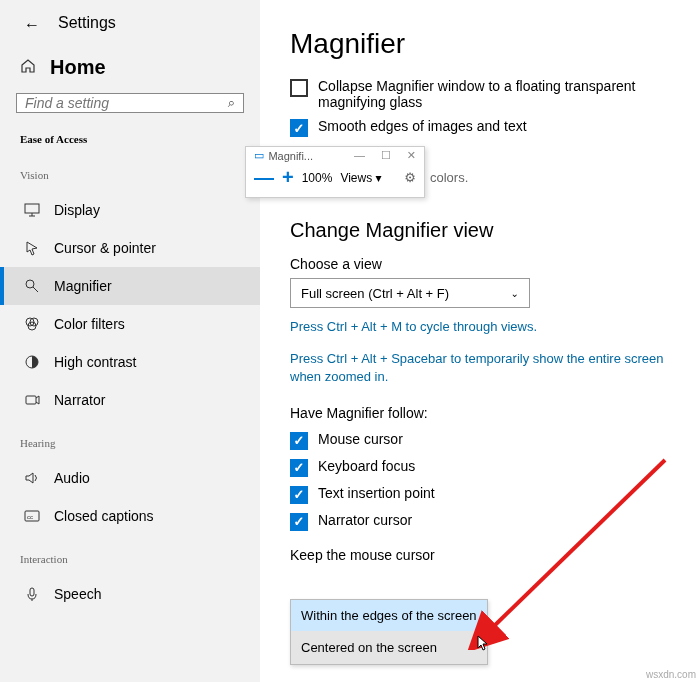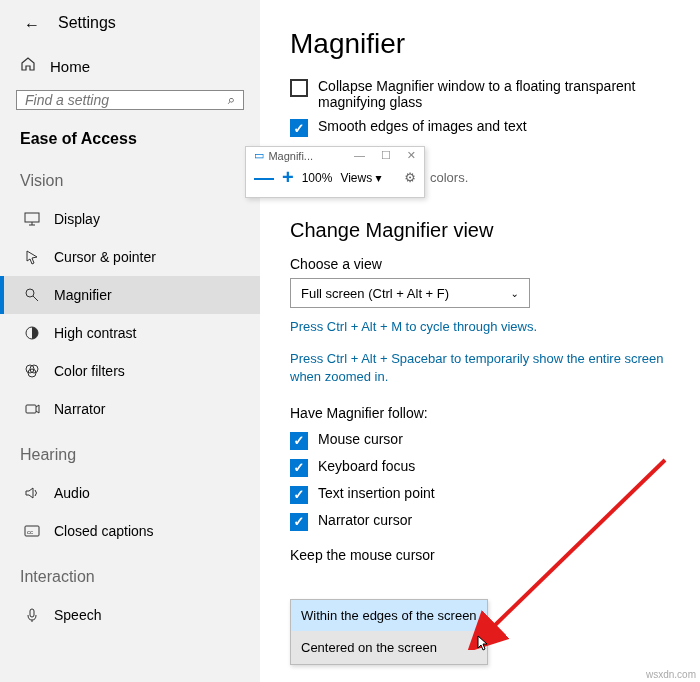--- a/index.html
+++ b/index.html
@@ -4,25 +4,25 @@
   <style>
     * { margin: 0; padding: 0; box-sizing: border-box; font-family: "Segoe UI", Arial, sans-serif; }
     body { width: 700px; height: 682px; background: #fff; display: flex; overflow: hidden; position: relative; }
     
     
     .sidebar { width: 260px; height: 100%; background: #f2f2f2; padding-top: 10px; overflow-y: auto; }
     .top-row { display: flex; align-items: center; gap: 18px; padding: 4px 20px 14px 24px; }
     .back-arrow { font-size: 16px; cursor: pointer; }
     .home-row { display: flex; align-items: center; gap: 14px; padding: 10px 20px 14px 20px; }
     .home-icon svg, .nav-icon svg { width: 16px; height: 16px; }
-    .home-label { font-size: 15px; }
+    .home-label { font-size: 20px; font-weight: bold; }
     .search-box { margin: 0 16px 14px 16px; border: 1px solid #888; background: #fff; height: 20px; display: flex; align-items: center; padding: 0 8px; }
     .search-input { flex: 1; border: none; outline: none; font-size: 14px; font-style: italic; color: #666; background: transparent; }
     .search-icon { font-size: 13px; color: #444; }
-    .section-title { font-size: 16px; font-weight: 600; padding: 6px 20px 6px 20px; }
+    .section-title { font-size: 11px; font-weight: 600; padding: 6px 20px 6px 20px; font-family: Liberation Serif, serif; }
     .section-title.sub { color: #666; font-weight: 400; padding-top: 18px; padding-bottom: 10px; }
     .nav-list { list-style: none; }
     .nav-item { display: flex; align-items: center; gap: 14px; padding: 11px 20px; font-size: 14px; cursor: pointer; border-left: 4px solid transparent; }
     .nav-item.selected { background: #dedede; border-left: 4px solid #0078d4; }
     .nav-icon { width: 16px; display: flex; justify-content: center; color: #333; }
     
     
     .main { flex: 1; padding: 28px 26px 10px 30px; position: relative; overflow: hidden; }
     h1 { font-size: 28px; font-weight: 400; margin-bottom: 18px; }
     .chk-row { display: flex; align-items: flex-start; gap: 10px; margin-bottom: 8px; font-size: 14px; }
@@ -111,35 +111,35 @@
           <svg viewBox="0 0 16 16">
             <circle cx="6" cy="6" r="4" fill="none" stroke="#333"></circle>
             <path d="M9 9 L14 14" stroke="#333"></path>
           </svg>
         </span>
       <span>Magnifier</span>
     </li>
     <li class="nav-item">
       <span class="nav-icon">
           <svg viewBox="0 0 16 16">
-            <circle cx="8" cy="8" r="6" fill="none" stroke="#333"></circle>
-            <path d="M8 2 A6 6 0 0 1 8 14 Z" fill="#333"></path>
-          </svg>
-        </span>
-      <span>High contrast</span>
-    </li>
-    <li class="nav-item">
-      <span class="nav-icon">
-          <svg viewBox="0 0 16 16">
             <circle cx="6" cy="6" r="4" fill="none" stroke="#333"></circle>
             <circle cx="10" cy="6" r="4" fill="none" stroke="#333"></circle>
             <circle cx="8" cy="10" r="4" fill="none" stroke="#333"></circle>
           </svg>
         </span>
       <span>Color filters</span>
+    </li>
+    <li class="nav-item">
+      <span class="nav-icon">
+          <svg viewBox="0 0 16 16">
+            <circle cx="8" cy="8" r="6" fill="none" stroke="#333"></circle>
+            <path d="M8 2 A6 6 0 0 1 8 14 Z" fill="#333"></path>
+          </svg>
+        </span>
+      <span>High contrast</span>
     </li>
     <li class="nav-item">
       <span class="nav-icon">
           <svg viewBox="0 0 16 16">
             <rect x="2" y="4" width="10" height="8" rx="1" fill="none" stroke="#333"></rect>
             <path d="M12 6 L15 4 V12 L12 10" fill="none" stroke="#333"></path>
           </svg>
         </span>
       <span>Narrator</span>
     </li>

